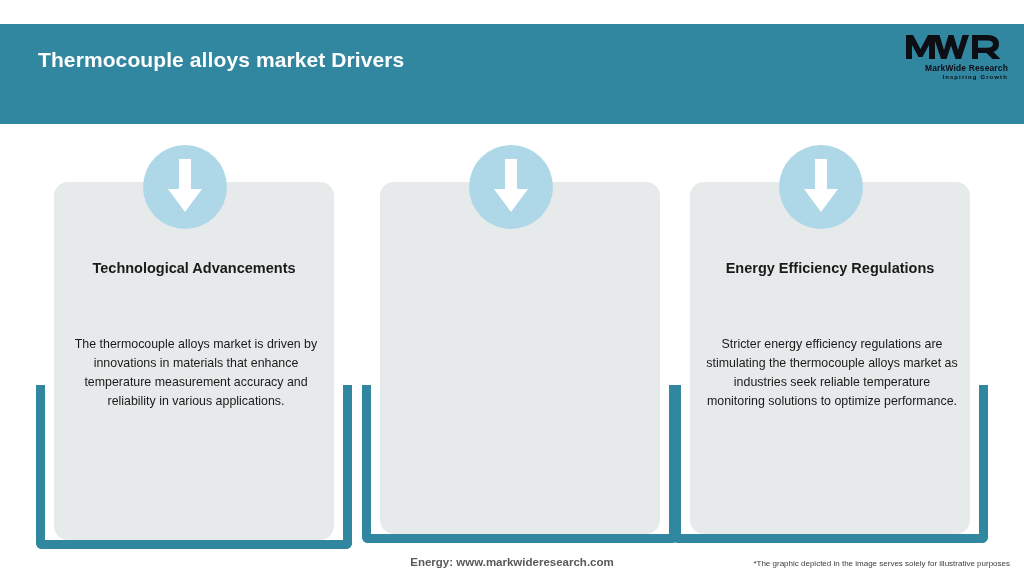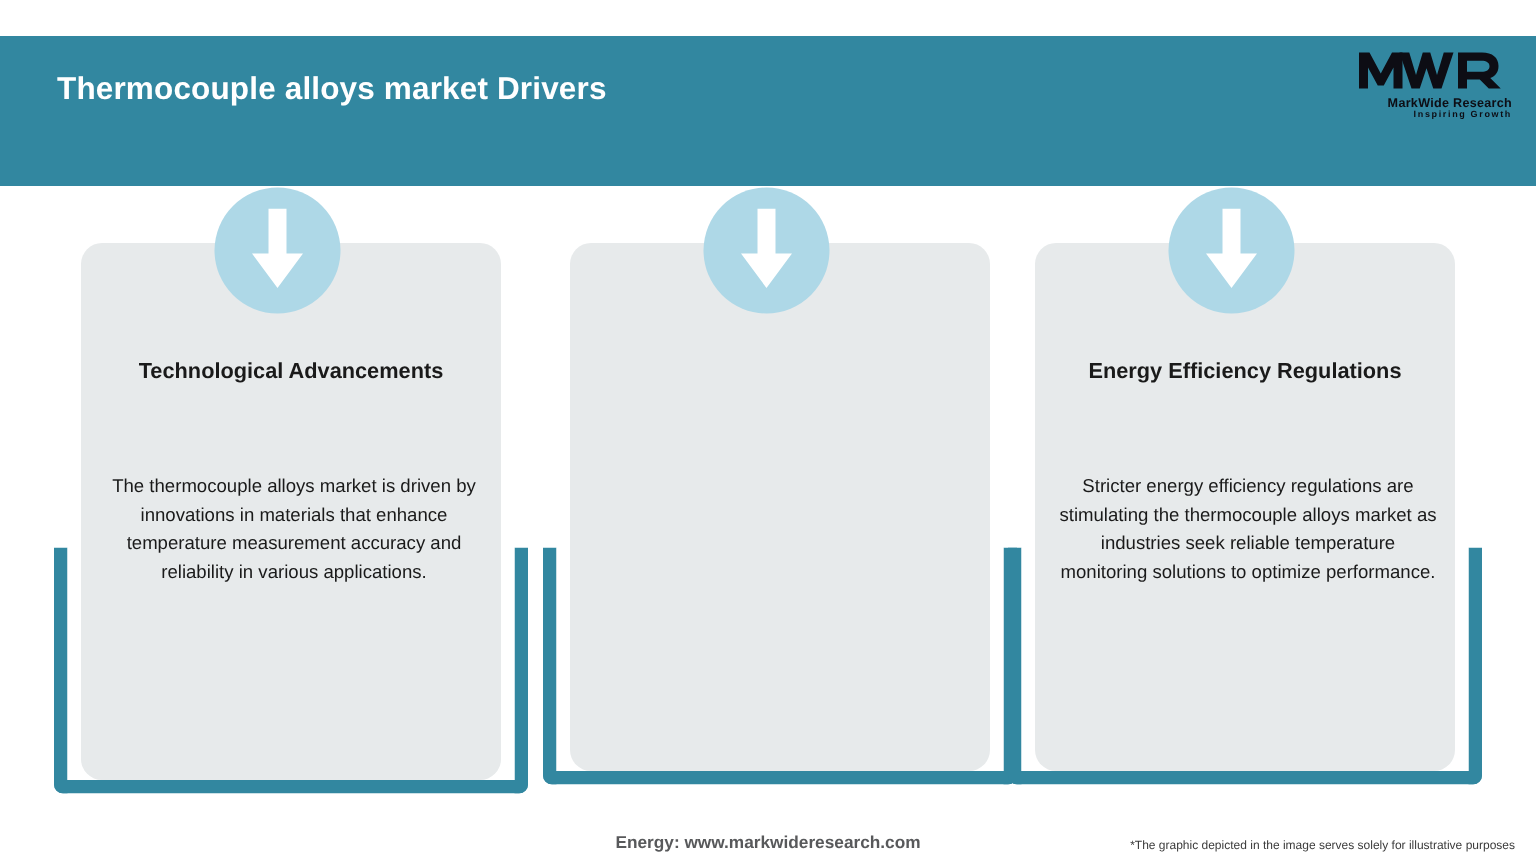--- a/index.html
+++ b/index.html
@@ -65,21 +65,21 @@
     color: #0d0d14;
     letter-spacing: 1.1px;
     line-height: 8px;
     white-space: nowrap;
   }
 
   
   .cards {
     position: absolute;
     left: 0;
-    top: 88px;
+    top: 108px;
     width: 1024px;
     height: 440px;
   }
   .card-wrap {
     position: absolute;
     top: 0;
     width: 316px;
     height: 440px;
   }
   .card-wrap.c0 { left: 36px; }

